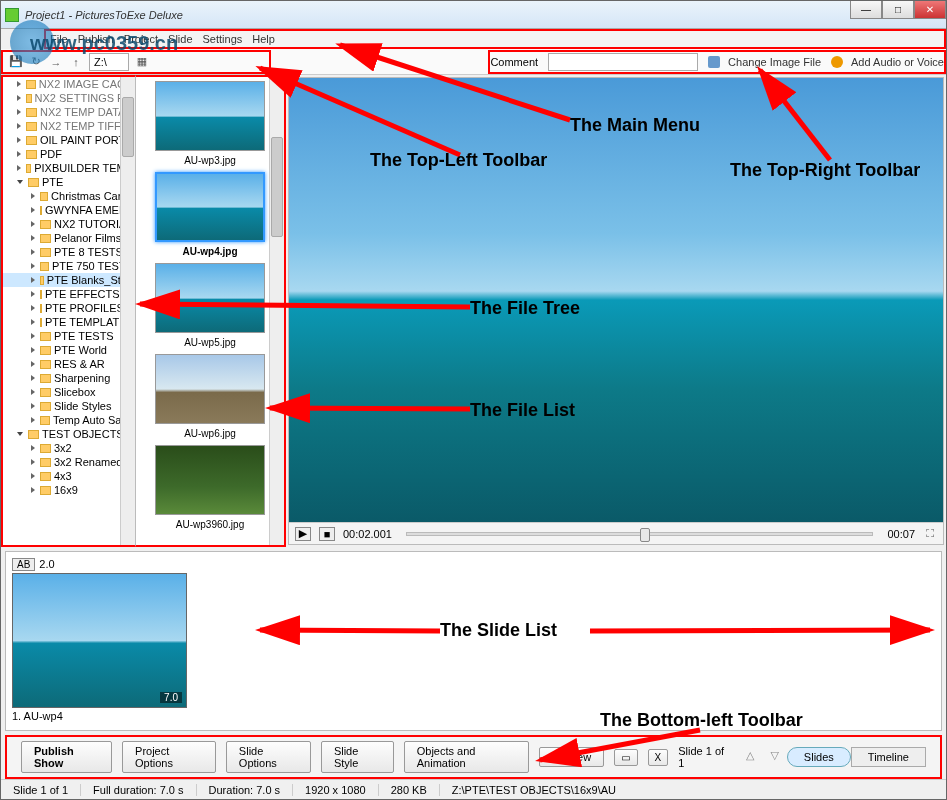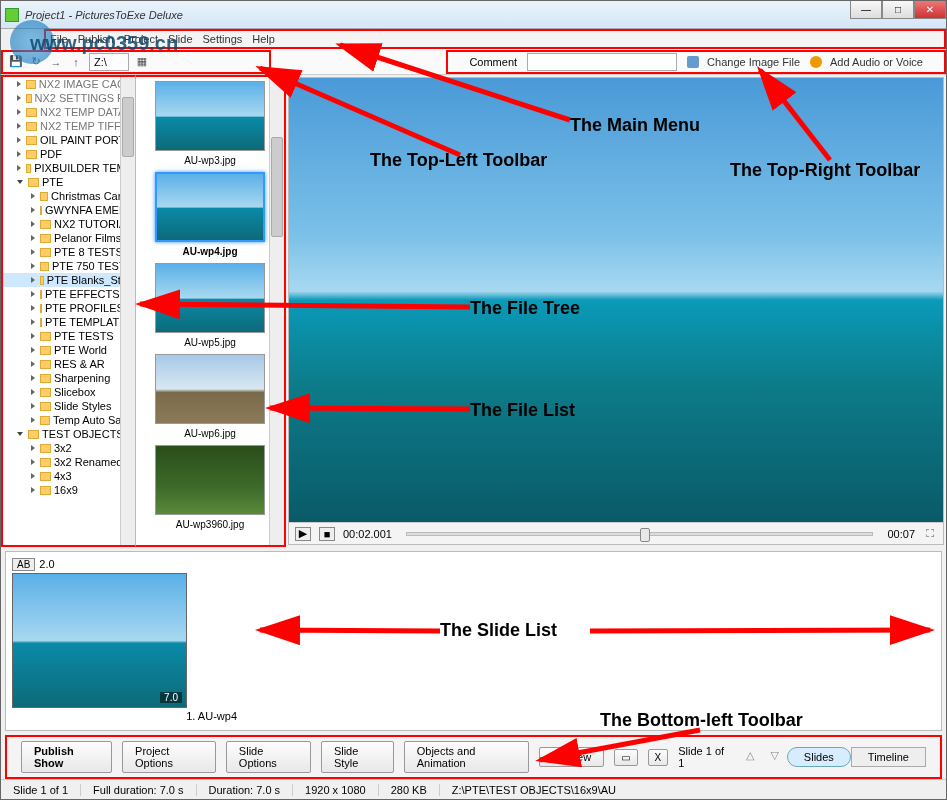--- a/index.html
+++ b/index.html
@@ -11,21 +11,21 @@
 .winbtns { position: absolute; right: 0; top: 0; display: flex; }
 .winbtn { width: 32px; height: 18px; background: linear-gradient(#f8f8f8,#ddd); border: 1px solid #888; border-top: none; display: flex; align-items: center; justify-content: center; font-size: 10px; }
 .winbtn.close { background: linear-gradient(#e77,#c33); color: #fff; }
 .menubar { height: 20px; background: #f4f4f4; border-bottom: 1px solid #ccc; display: flex; align-items: center; padding: 0 4px; gap: 10px; position: relative; margin-left: 43px; }
 .menubar span { color: #333; cursor: default; }
 .watermark { position: absolute; left: 30px; top: 32px; font-size: 20px; font-weight: bold; color: #0c4a6e; opacity: 0.85; z-index: 50; pointer-events: none; }
 .watermark2 { position: absolute; left: 10px; top: 20px; width: 44px; height: 44px; border-radius: 22px; background: radial-gradient(#39d,#06a); opacity: 0.6; z-index: 49; pointer-events: none; }
 .topbar { height: 26px; display: flex; align-items: center; border-bottom: 1px solid #ccc; background: #fafafa; }
 .topbar-left { width: 270px; display: flex; align-items: center; gap: 6px; padding: 0 6px; border: 2px solid red; height: 24px; }
 .tb-icon { width: 14px; height: 14px; display: flex; align-items: center; justify-content: center; color: #555; }
-.topbar-right { margin-left: auto; display: flex; align-items: center; gap: 10px; padding: 0 21px; border: 2px solid red; height: 24px; }
+.topbar-right { margin-left: auto; display: flex; align-items: center; gap: 10px; padding: 0 0; border: 2px solid red; height: 24px; }
 .combo { height: 18px; border: 1px solid #aaa; background: #fff; width: 150px; display: flex; align-items: center; padding: 0 4px; font-size: 10px; }
 .tr-btn { display: flex; align-items: center; gap: 8px; color: #333; }
 .ticon { width: 12px; height: 12px; background: #69c; border-radius: 2px; }
 .ticon.orange { background: #e90; border-radius: 6px; }
 .main-area { flex: 1; display: flex; overflow: hidden; position: relative; }
 .filetree { width: 135px; background: #fff; border: 1px solid #bbb; border-top: 2px solid red; border-left: 2px solid red; border-bottom: 2px solid red; overflow: hidden; position: relative; }
 .tree-item { padding: 1px 2px 1px 14px; white-space: nowrap; display: flex; align-items: center; gap: 3px; }
 .tree-item.sel { background: #cde8ff; }
 .tree-item.dim { color: #777; }
 .tree-item.child { padding-left: 28px; }
@@ -48,21 +48,21 @@
 .timebar { height: 22px; background: #f4f4f4; border-top: 1px solid #ccc; display: flex; align-items: center; padding: 0 6px; gap: 8px; position: relative; }
 .playbtn { width: 16px; height: 14px; border: 1px solid #888; background: #eee; display: flex; align-items: center; justify-content: center; }
 .slider-track { flex: 1; height: 4px; background: #ddd; border: 1px solid #bbb; position: relative; margin: 0 6px; }
 .slider-thumb { position: absolute; left: 50%; top: -5px; width: 10px; height: 14px; background: #e8e8e8; border: 1px solid #888; border-radius: 2px; }
 .slidelist { height: 180px; background: #fff; border: 1px solid #bbb; margin: 4px; position: relative; padding: 6px; }
 .slide-item { width: 225px; }
 .slide-hdr { display: flex; gap: 4px; margin-bottom: 2px; }
 .badge { border: 1px solid #888; padding: 0 4px; background: #eee; font-size: 10px; }
 .slide-thumb { width: 175px; height: 135px; border: 1px solid #666; position: relative; }
 .slide-dur { position: absolute; right: 4px; bottom: 4px; background: rgba(0,0,0,0.5); color: #fff; padding: 0 4px; font-size: 10px; }
-.slide-cap { text-align: right; margin-top: 2px; }
+.slide-cap { text-align: left; margin-top: 2px; }
 .bottombar { display: flex; align-items: center; gap: 10px; padding: 4px 14px; background: #f4f4f4; border-top: 1px solid #ccc; border: 2px solid red; margin: 0 4px; }
 .btn { background: linear-gradient(#fdfdfd,#e8e8e8); border: 1px solid #999; padding: 3px 12px; border-radius: 2px; }
 .btn.bold { font-weight: bold; }
 .smallbtn { background: linear-gradient(#fdfdfd,#e8e8e8); border: 1px solid #999; padding: 2px 6px; border-radius: 2px; font-size: 10px; }
 .tabs { margin-left: auto; display: flex; gap: 0; }
 .tab { border: 1px solid #aaa; padding: 3px 16px; background: #eee; }
 .tab.active { background: #d8ecff; border-color: #6ab; border-radius: 10px; }
 .arrow { padding: 2px 8px; color: #888; }
 .statusbar { height: 20px; background: #f0f0f0; border-top: 1px solid #ccc; display: flex; align-items: center; }
 .statusbar > div { padding: 0 12px; border-right: 1px solid #ccc; }

